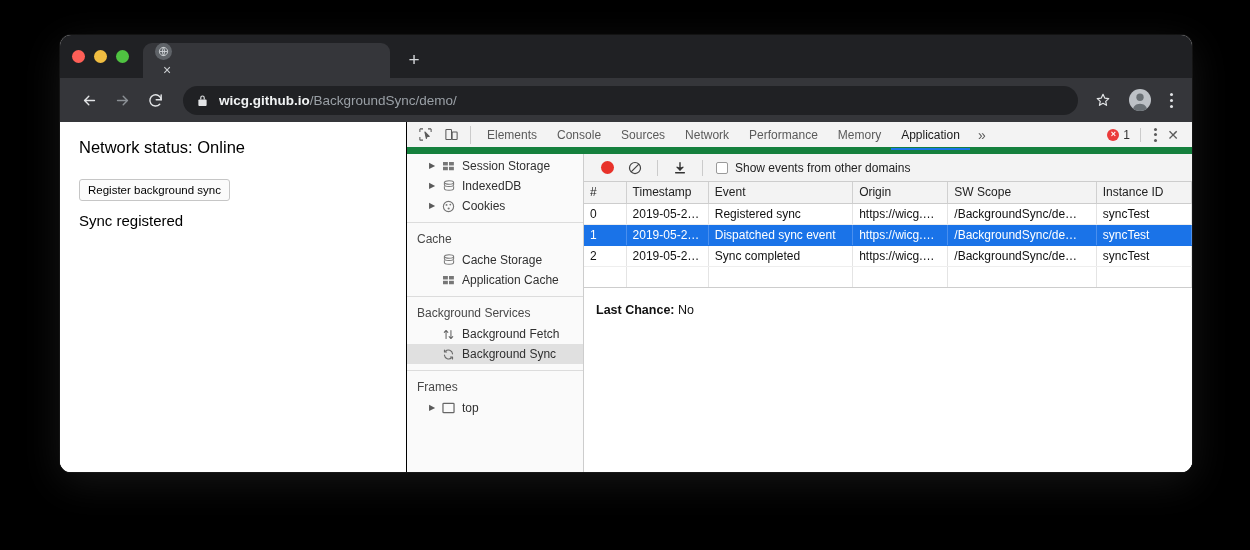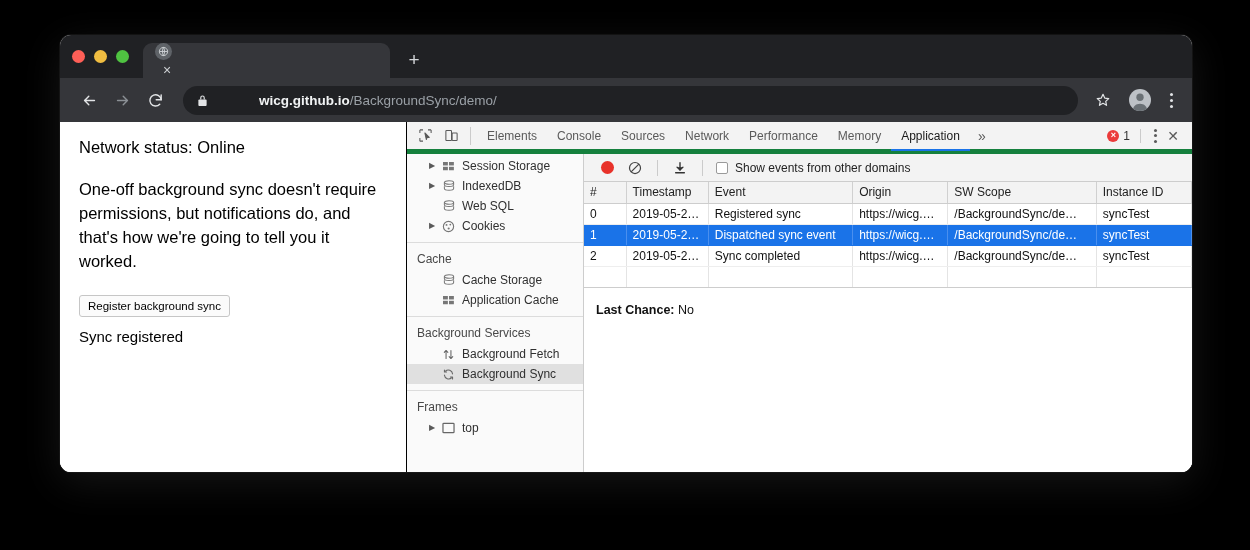--- a/index.html
+++ b/index.html
@@ -73,21 +73,20 @@
   .navbtn {
     width: 30px; height: 30px; border-radius: 50%;
     display: flex; align-items: center; justify-content: center;
     color: #e2e4e6; flex: 0 0 30px;
   }
   .omnibox {
     flex: 1; height: 29px; margin: 0 8px 0 10px;
     background: #202124; border-radius: 15px;
     display: flex; align-items: center; padding: 0 14px;
     overflow: hidden;
-    gap: 40px;
   }
   .omni-lock { margin-right: 11px; flex: 0 0 11px; display:flex; }
   .omni-url { font-size: 13.5px; white-space: nowrap; color: #9aa0a6; }
   .omni-url b { color: #f1f3f4; font-weight: 700; }
   .star { width: 28px; height: 28px; display:flex; align-items:center; justify-content:center; color:#e2e4e6; }
   .avatar {
     width: 22px; height: 22px; border-radius: 50%;
     background: #bdc1c6; margin: 0 6px 0 9px;
     display: flex; align-items: flex-end; justify-content: center;
     overflow: hidden; flex: 0 0 22px;
@@ -112,21 +111,21 @@
     background: #fbfbfb; color: #000;
     border: 1px solid #c6c6c6; border-radius: 3px;
   }
   .page .status { font-size: 15px; margin-top: 11px; }
   .page .footnote { font-size: 14.5px; margin-top: 64px; }
 
   
   .devtools { flex: 1; display: flex; flex-direction: column; background: #fff; min-width: 0; }
   .dt-tabbar {
     height: 32px; background: #f3f3f3;
-    border-bottom: 5px solid #15803d;
+    border-bottom: 7px solid #15803d;
     display: flex; align-items: center; padding-left: 5px;
     flex: 0 0 32px;
   }
   .dt-iconbtn { width: 26px; height: 26px; display:flex; align-items:center; justify-content:center; }
   .dt-sep { width: 1px; height: 18px; background: #cbcbcb; margin: 0 6px; }
   .dt-tab {
     font-size: 12px; color: #5a5a5a; padding: 0 10px;
     height: 31px; display: flex; align-items: center; white-space: nowrap;
   }
   .dt-tab.active { color: #1a1a1a; box-shadow: inset 0 -2px 0 #1a73e8; }
@@ -269,21 +268,20 @@
         <i></i>
         <i></i>
         <i></i>
       </div>
   </div>
 
   <div class="body">
 
     <div class="page">
       <h1>Network status: Online</h1>
-      <p>One-off background sync doesn't require permissions, but notifications do, and that's how we're going to tell you it worked.</p>
       <button class="regbtn">Register background sync</button>
       <div class="status">Sync registered</div>
     </div>
 
     <div class="devtools">
 
       <div class="dt-tabbar">
         <div class="dt-iconbtn">
           <svg width="15" height="15" viewBox="0 0 24 24" fill="none" stroke="#5a5a5a" stroke-width="1.7">
             <path d="M3 3h5M3 3v5M21 3h-5M21 3v5M3 21h5M3 21v-5"></path>
@@ -343,31 +341,20 @@
             <span class="tico">
               <svg width="12" height="13" viewBox="0 0 16 18" fill="none" stroke="#777" stroke-width="1.4">
                   <ellipse cx="8" cy="3.4" rx="6.4" ry="2.4"></ellipse>
                   <path d="M1.6 3.4v3.2c0 1.3 2.9 2.4 6.4 2.4s6.4-1.1 6.4-2.4V3.4"></path>
                   <path d="M1.6 8.6v3.2c0 1.3 2.9 2.4 6.4 2.4s6.4-1.1 6.4-2.4V8.6"></path>
                 </svg>
             </span>
             <span>IndexedDB</span>
           </div>
 
-          <div class="tree-row indent">
-            <span class="arrow blank">▶</span>
-            <span class="tico">
-              <svg width="12" height="13" viewBox="0 0 16 18" fill="none" stroke="#777" stroke-width="1.4">
-                  <ellipse cx="8" cy="3.4" rx="6.4" ry="2.4"></ellipse>
-                  <path d="M1.6 3.4v3.2c0 1.3 2.9 2.4 6.4 2.4s6.4-1.1 6.4-2.4V3.4"></path>
-                  <path d="M1.6 8.6v3.2c0 1.3 2.9 2.4 6.4 2.4s6.4-1.1 6.4-2.4V8.6"></path>
-                </svg>
-            </span>
-            <span>Web SQL</span>
-          </div>
 
           <div class="tree-row indent">
             <span class="arrow">▶</span>
             <span class="tico">
               <svg width="13" height="13" viewBox="0 0 16 16" fill="none" stroke="#777" stroke-width="1.4">
                   <circle cx="8" cy="8" r="6.3"></circle>
                   <circle cx="5.6" cy="6" r="1.2" fill="#777" stroke="none"></circle>
                   <circle cx="10.2" cy="5.6" r="1.1" fill="#777" stroke="none"></circle>
                   <circle cx="8.2" cy="10.4" r="1.3" fill="#777" stroke="none"></circle>
                 </svg>

